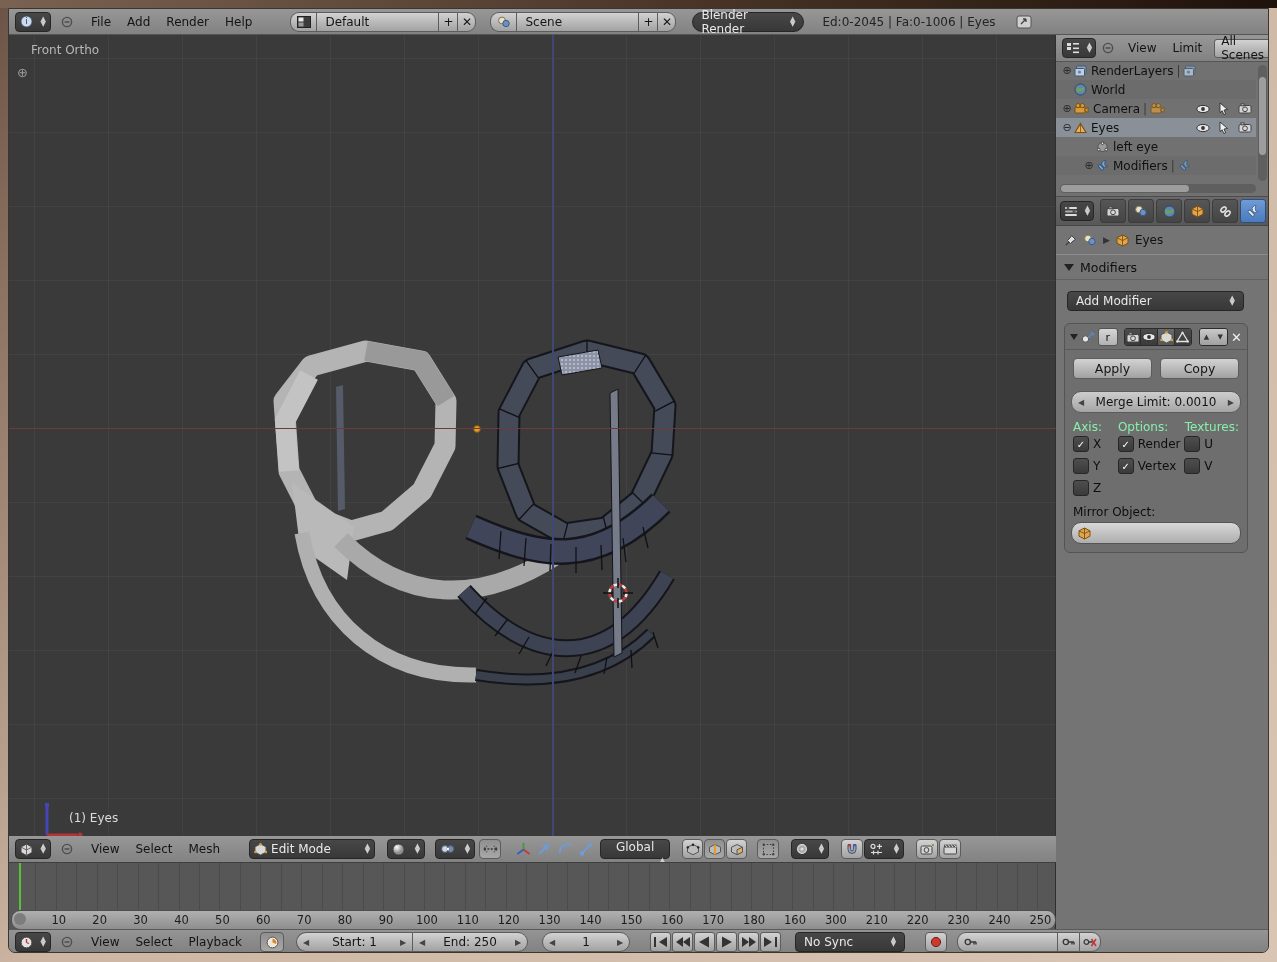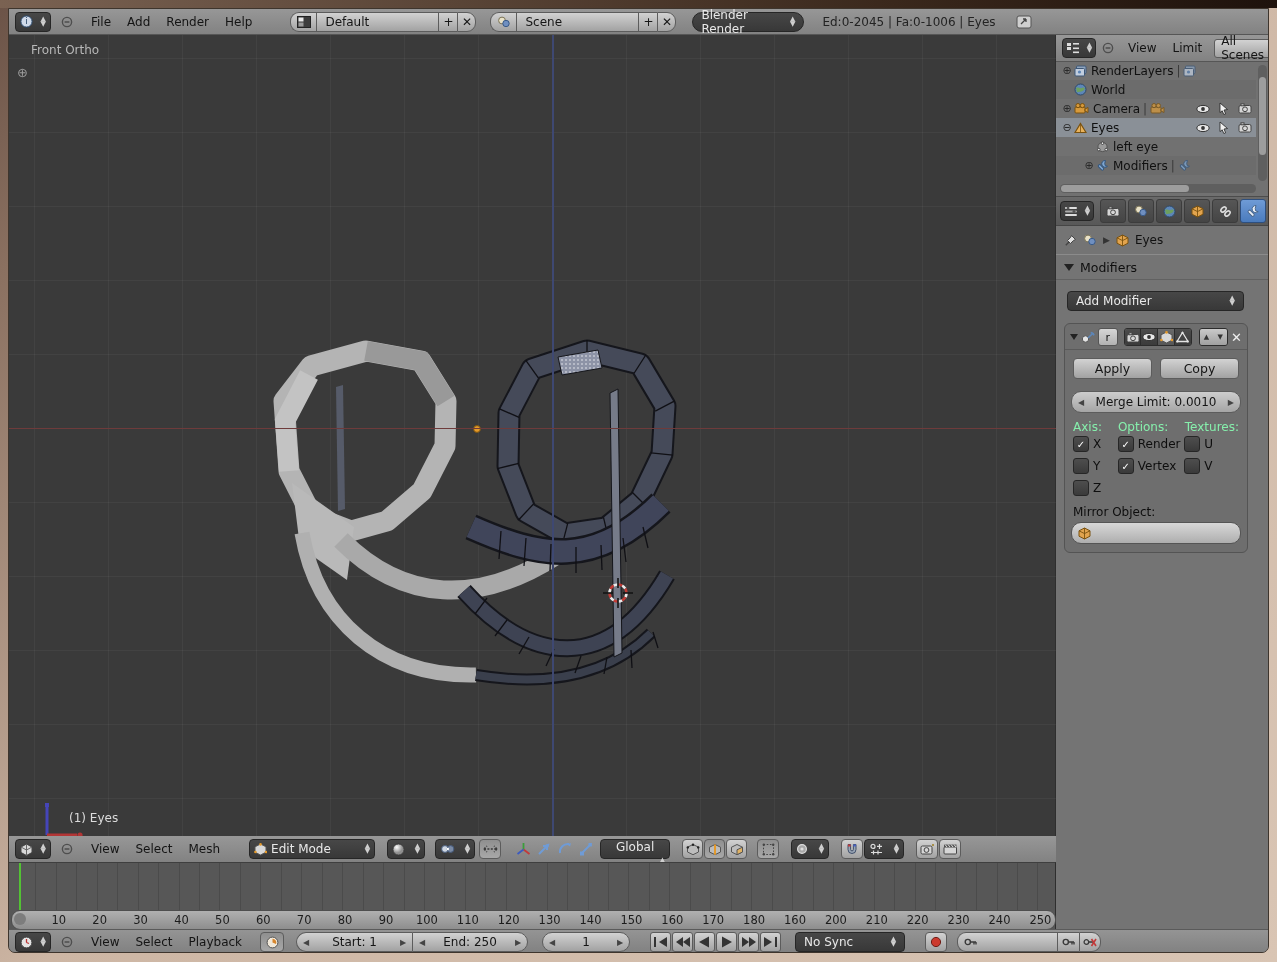--- a/index.html
+++ b/index.html
@@ -912,21 +912,21 @@
           <span class="rnum" style="left:414.9px">100</span>
           <span class="rnum" style="left:455.8px">110</span>
           <span class="rnum" style="left:496.7px">120</span>
           <span class="rnum" style="left:537.6px">130</span>
           <span class="rnum" style="left:578.5px">140</span>
           <span class="rnum" style="left:619.4px">150</span>
           <span class="rnum" style="left:660.3px">160</span>
           <span class="rnum" style="left:701.2px">170</span>
           <span class="rnum" style="left:742.1px">180</span>
           <span class="rnum" style="left:783.0px">160</span>
-          <span class="rnum" style="left:823.9px">200</span>
+          <span class="rnum" style="left:823.9px">300</span>
           <span class="rnum" style="left:864.8px">210</span>
           <span class="rnum" style="left:905.7px">220</span>
           <span class="rnum" style="left:946.6px">230</span>
           <span class="rnum" style="left:987.5px">240</span>
           <span class="rnum" style="left:1028.4px">250</span>
         </div>
     </div>
   </div>
 
   <div class="region" id="time-header">

